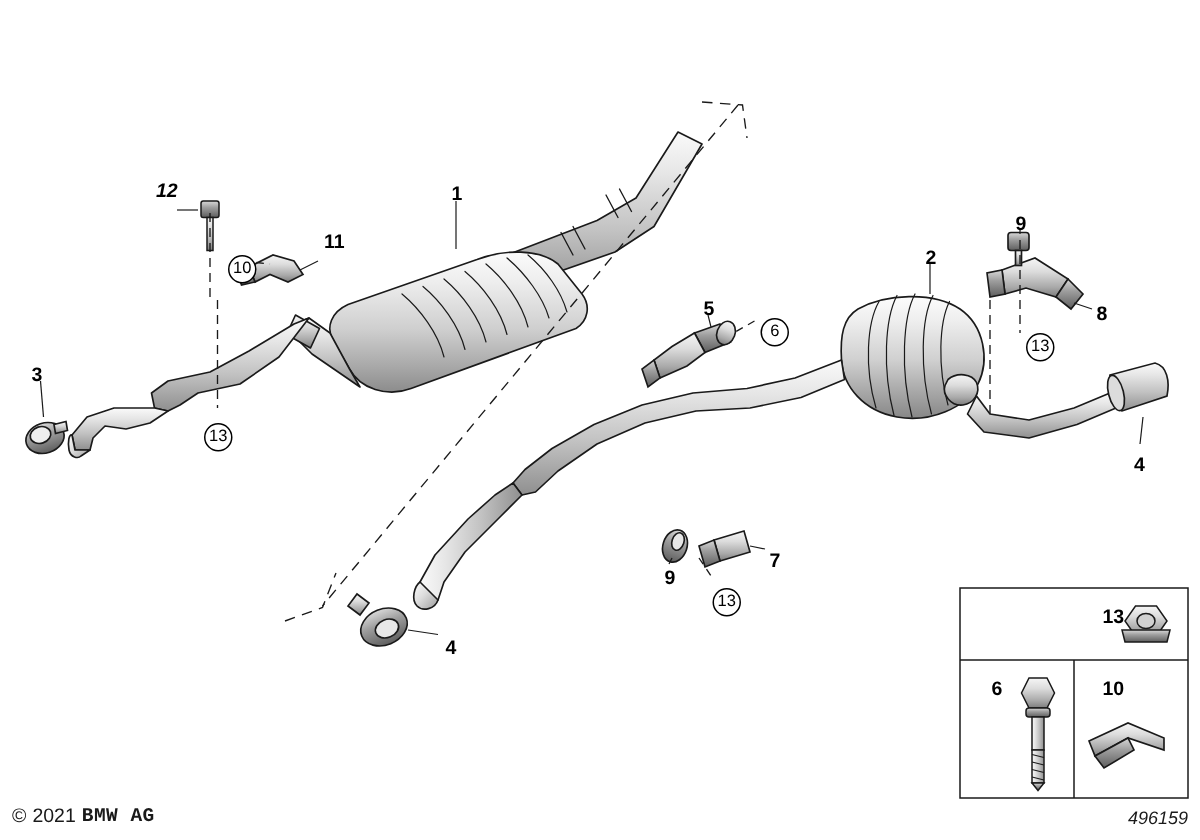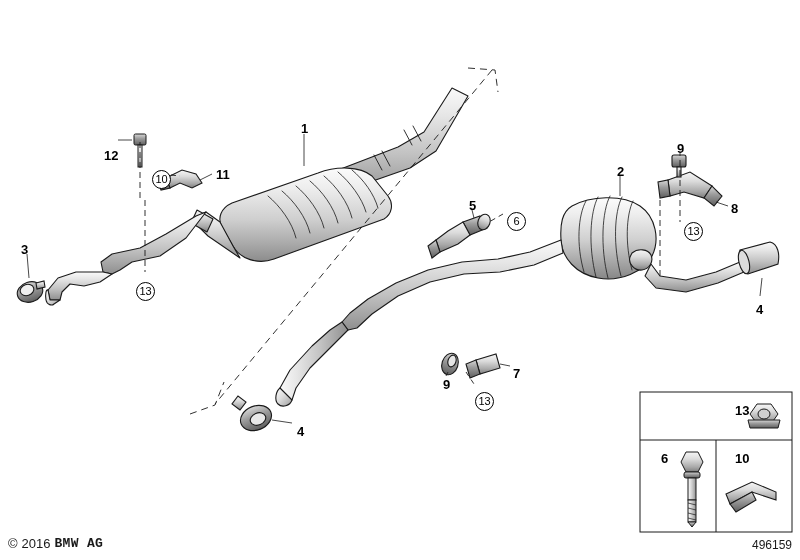--- a/index.html
+++ b/index.html
@@ -54,20 +54,21 @@
   }
   .copyright .cmark { font-size: 13px; }
   .copyright .brand { font-weight: bold; letter-spacing: 0.3px; font-family: Liberation Mono, monospace; }
   .partnumber {
     position: absolute;
     right: 8px;
     top: 538px;
     font-size: 12px;
     color: #1a1a1a;
     font-family: "Liberation Sans", sans-serif;
+    font-style: italic;
   }
 </style>
 </head>
 <body>
 
 <svg id="diagram" viewBox="0 0 800 560" xmlns="http://www.w3.org/2000/svg">
   <defs>
     <linearGradient id="gMuff1" x1="0" y1="0" x2="0" y2="1">
       <stop offset="0%" stop-color="#fbfbfb"></stop>
       <stop offset="22%" stop-color="#ededed"></stop>
@@ -257,40 +258,40 @@
 
     <g stroke="#1a1a1a" stroke-width="1.1" fill="url(#gSmall)">
       <path d="M726 494 L752 482 L776 492 L776 500 L752 492 L730 504 Z"></path>
       <path d="M730 504 L752 492 L756 500 L736 512 Z" fill="url(#gDark)"></path>
     </g>
   </g>
 </svg>
 
 <div class="copyright">
   <span class="cmark">©</span>
-  <span>2016</span>
+  <span>2021</span>
   <span class="brand">BMW AG</span>
 </div>
 
 <div class="partnumber">496159</div>
 
 <div id="callout-layer">
     <div class="callout" style="left: 301px; top: 122px;">1</div>
     <div class="callout" style="left: 617px; top: 165px;">2</div>
     <div class="callout" style="left: 21px; top: 243px;">3</div>
     <div class="callout" style="left: 297px; top: 425px;">4</div>
     <div class="callout" style="left: 469px; top: 199px;">5</div>
     <div class="callout circled" style="left: 507px; top: 212px;">6</div>
     <div class="callout" style="left: 513px; top: 367px;">7</div>
     <div class="callout" style="left: 731px; top: 202px;">8</div>
     <div class="callout" style="left: 677px; top: 142px;">9</div>
     <div class="callout" style="left: 443px; top: 378px;">9</div>
     <div class="callout circled" style="left: 152px; top: 170px;">10</div>
-    <div class="callout" style="left: 216px; top: 168px;">11</div>
-    <div class="callout" style="left: 104px; top: 149px;">12</div>
+    <div class="callout" style="left: 216px; top: 154px;">11</div>
+    <div class="callout" style="left: 104px; top: 120px; font-style: italic;">12</div>
     <div class="callout circled" style="left: 136px; top: 282px;">13</div>
     <div class="callout circled" style="left: 684px; top: 222px;">13</div>
     <div class="callout circled" style="left: 475px; top: 392px;">13</div>
     <div class="callout" style="left: 756px; top: 303px;">4</div>
   </div>
 <div id="legend-label-layer">
     <div class="callout" style="left: 735px; top: 404px;">13</div>
     <div class="callout" style="left: 661px; top: 452px;">6</div>
     <div class="callout" style="left: 735px; top: 452px;">10</div>
   </div>

